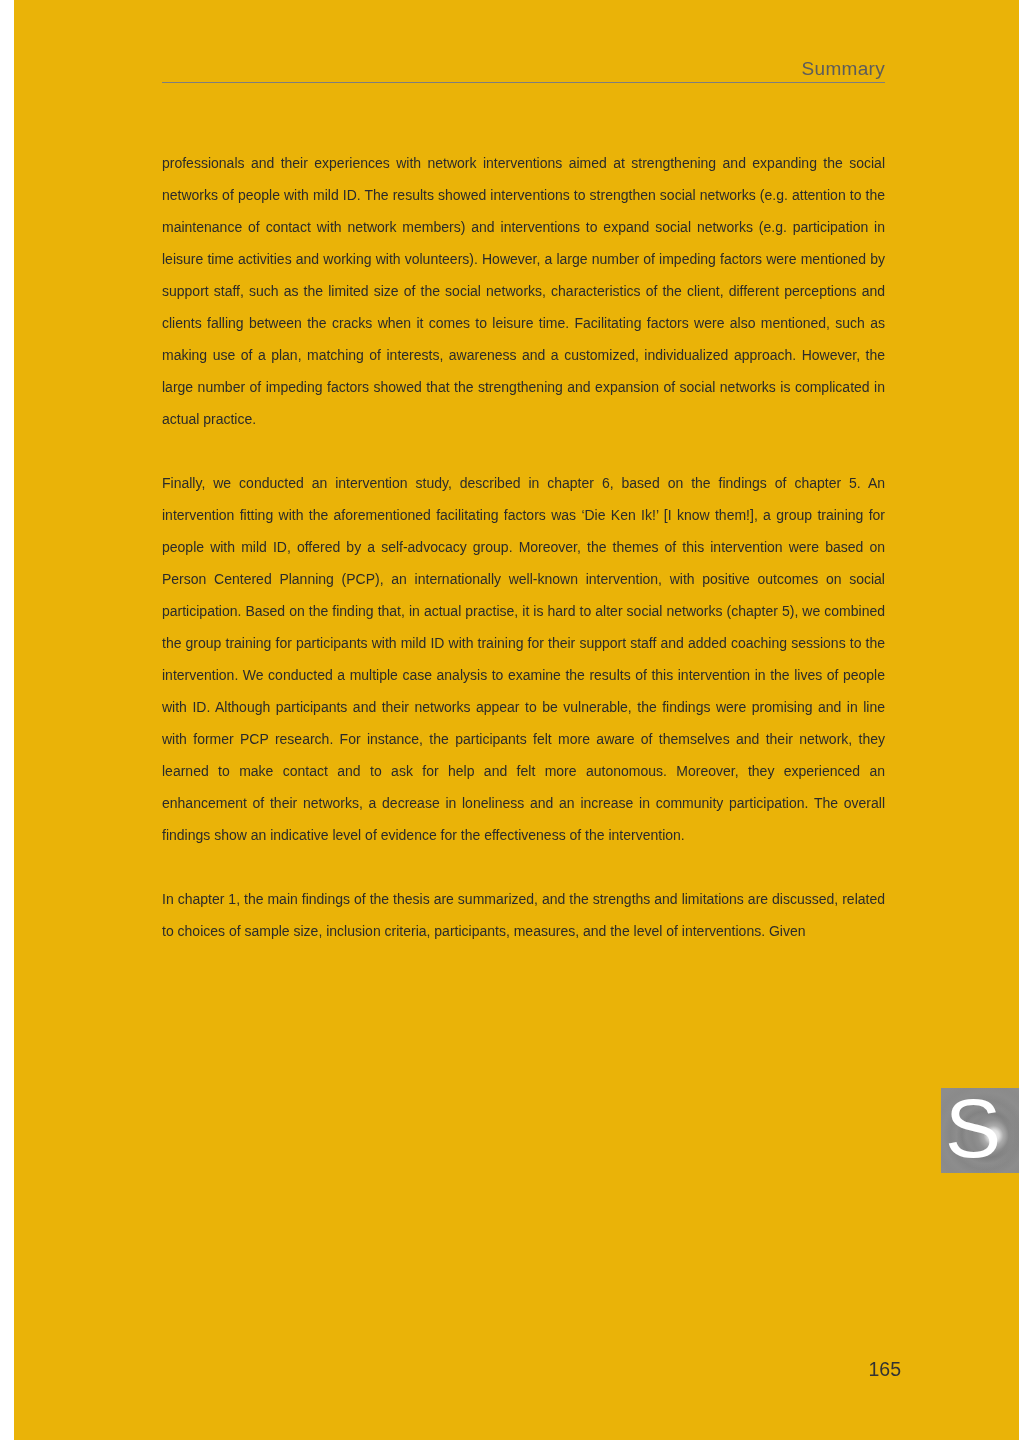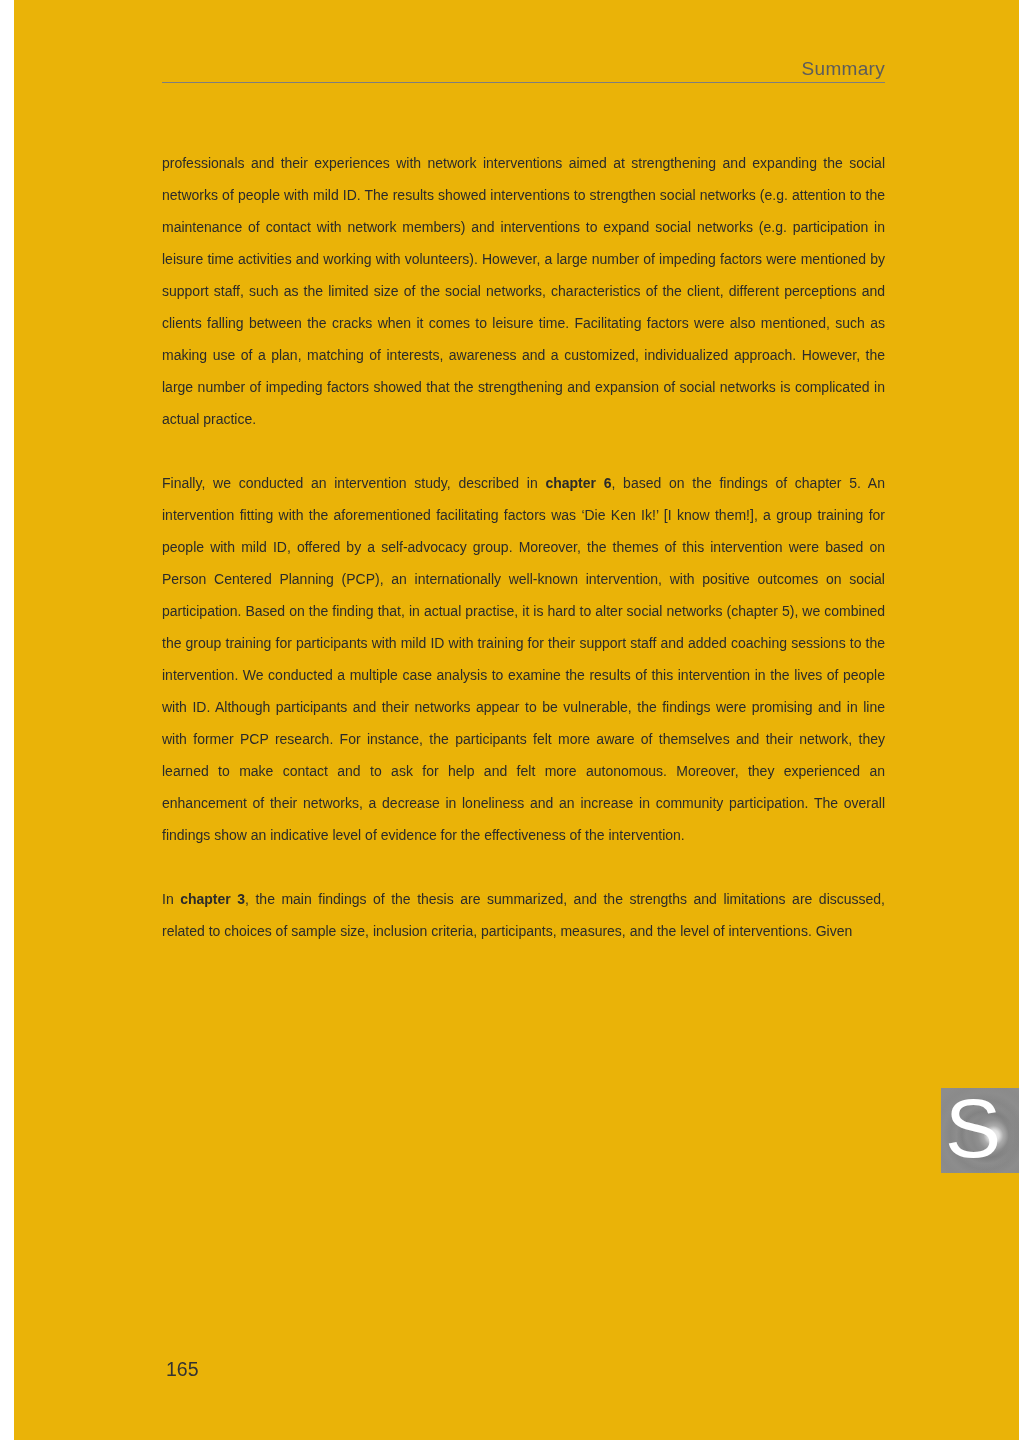--- a/index.html
+++ b/index.html
@@ -42,21 +42,21 @@
     left: 148px;
     width: 723px;
     font-size: 14px;
     line-height: 32px;
     color: #2b2b2b;
     text-align: justify;
   }
   .para {
     margin: 0 0 32px 0;
   }
-  .seg-bold   { font-weight: bold; }
+  .seg-bold   { font-weight: normal; }
   .seg-italic { }
   .section-tab {
     position: absolute;
     top: 1088px;
     right: 0;
     width: 92px;
     height: 85px;
     background-color: #8d8d8d;
     background-image:
       radial-gradient(circle at 57% 56%, rgba(246,246,246,0.95) 0%, rgba(232,232,232,0.9) 8%, rgba(190,190,190,0.6) 14%, rgba(150,150,150,0.35) 22%, rgba(125,125,125,0.3) 30%, rgba(140,140,140,0.18) 40%, rgba(141,141,141,0) 58%),
@@ -76,40 +76,40 @@
     top: 50%;
     transform: translateY(-53%);
     font-size: 84px;
     font-weight: 200;
     color: #ffffff;
     line-height: 1;
   }
   .page-number {
     position: absolute;
     top: 1358px;
-    left: 152px;
+    left: 164px;
     width: 723px;
-    text-align: left;
+    text-align: right;
     font-size: 19.5px;
     color: #333333;
   }
 </style>
 </head>
 <body>
 
 <div class="page">
 
   <div class="header-title">Summary</div>
 
   <div class="header-rule"></div>
 
   <div class="body-text">
       <p class="para"><span>professionals and their experiences with network interventions aimed at strengthening and expanding the social networks of people with mild ID. The results showed interventions to strengthen social networks (e.g. attention to the maintenance of contact with network members) and interventions to expand social networks (e.g. participation in leisure time activities and working with volunteers). However, a large number of impeding factors were mentioned by support staff, such as the limited size of the social networks, characteristics of the client, different perceptions and clients falling between the cracks when it comes to leisure time. Facilitating factors were also mentioned, such as making use of a plan, matching of interests, awareness and a customized, individualized approach. However, the large number of impeding factors showed that the strengthening and expansion of social networks is complicated in actual practice.</span></p>
       <p class="para"><span>Finally, we conducted an intervention study, described in </span><span class="seg-bold">chapter 6</span><span>, based on the findings of chapter 5. An intervention fitting with the aforementioned facilitating factors was </span><span class="seg-italic">‘Die Ken Ik!’</span><span> [</span><span class="seg-italic">I know them!</span><span>], a group training for people with mild ID, offered by a self-advocacy group. Moreover, the themes of this intervention were based on </span><span class="seg-italic">Person Centered Planning (PCP)</span><span>, an internationally well-known intervention, with positive outcomes on social participation. Based on the finding that, in actual practise, it is hard to alter social networks (chapter 5), we combined the group training for participants with mild ID with training for their support staff and added coaching sessions to the intervention. We conducted a multiple case analysis to examine the results of this intervention in the lives of people with ID. Although participants and their networks appear to be vulnerable, the findings were promising and in line with former PCP research. For instance, the participants felt more aware of themselves and their network, they learned to make contact and to ask for help and felt more autonomous. Moreover, they experienced an enhancement of their networks, a decrease in loneliness and an increase in community participation. The overall findings show an indicative level of evidence for the effectiveness of the intervention.</span></p>
-      <p class="para"><span>In </span><span class="seg-bold">chapter 3</span><span>, the main findings of the thesis are summarized, and the strengths and limitations are discussed, related to choices of sample size, inclusion criteria, participants, measures, and the level of interventions. Given</span></p>
+      <p class="para"><span>In </span><span class="seg-bold">chapter 1</span><span>, the main findings of the thesis are summarized, and the strengths and limitations are discussed, related to choices of sample size, inclusion criteria, participants, measures, and the level of interventions. Given</span></p>
     </div>
 
   <div class="section-tab">
     <span class="tab-letter">S</span>
     <span class="tab-edge"></span>
   </div>
 
   <div class="page-number">165</div>
 
 </div>

